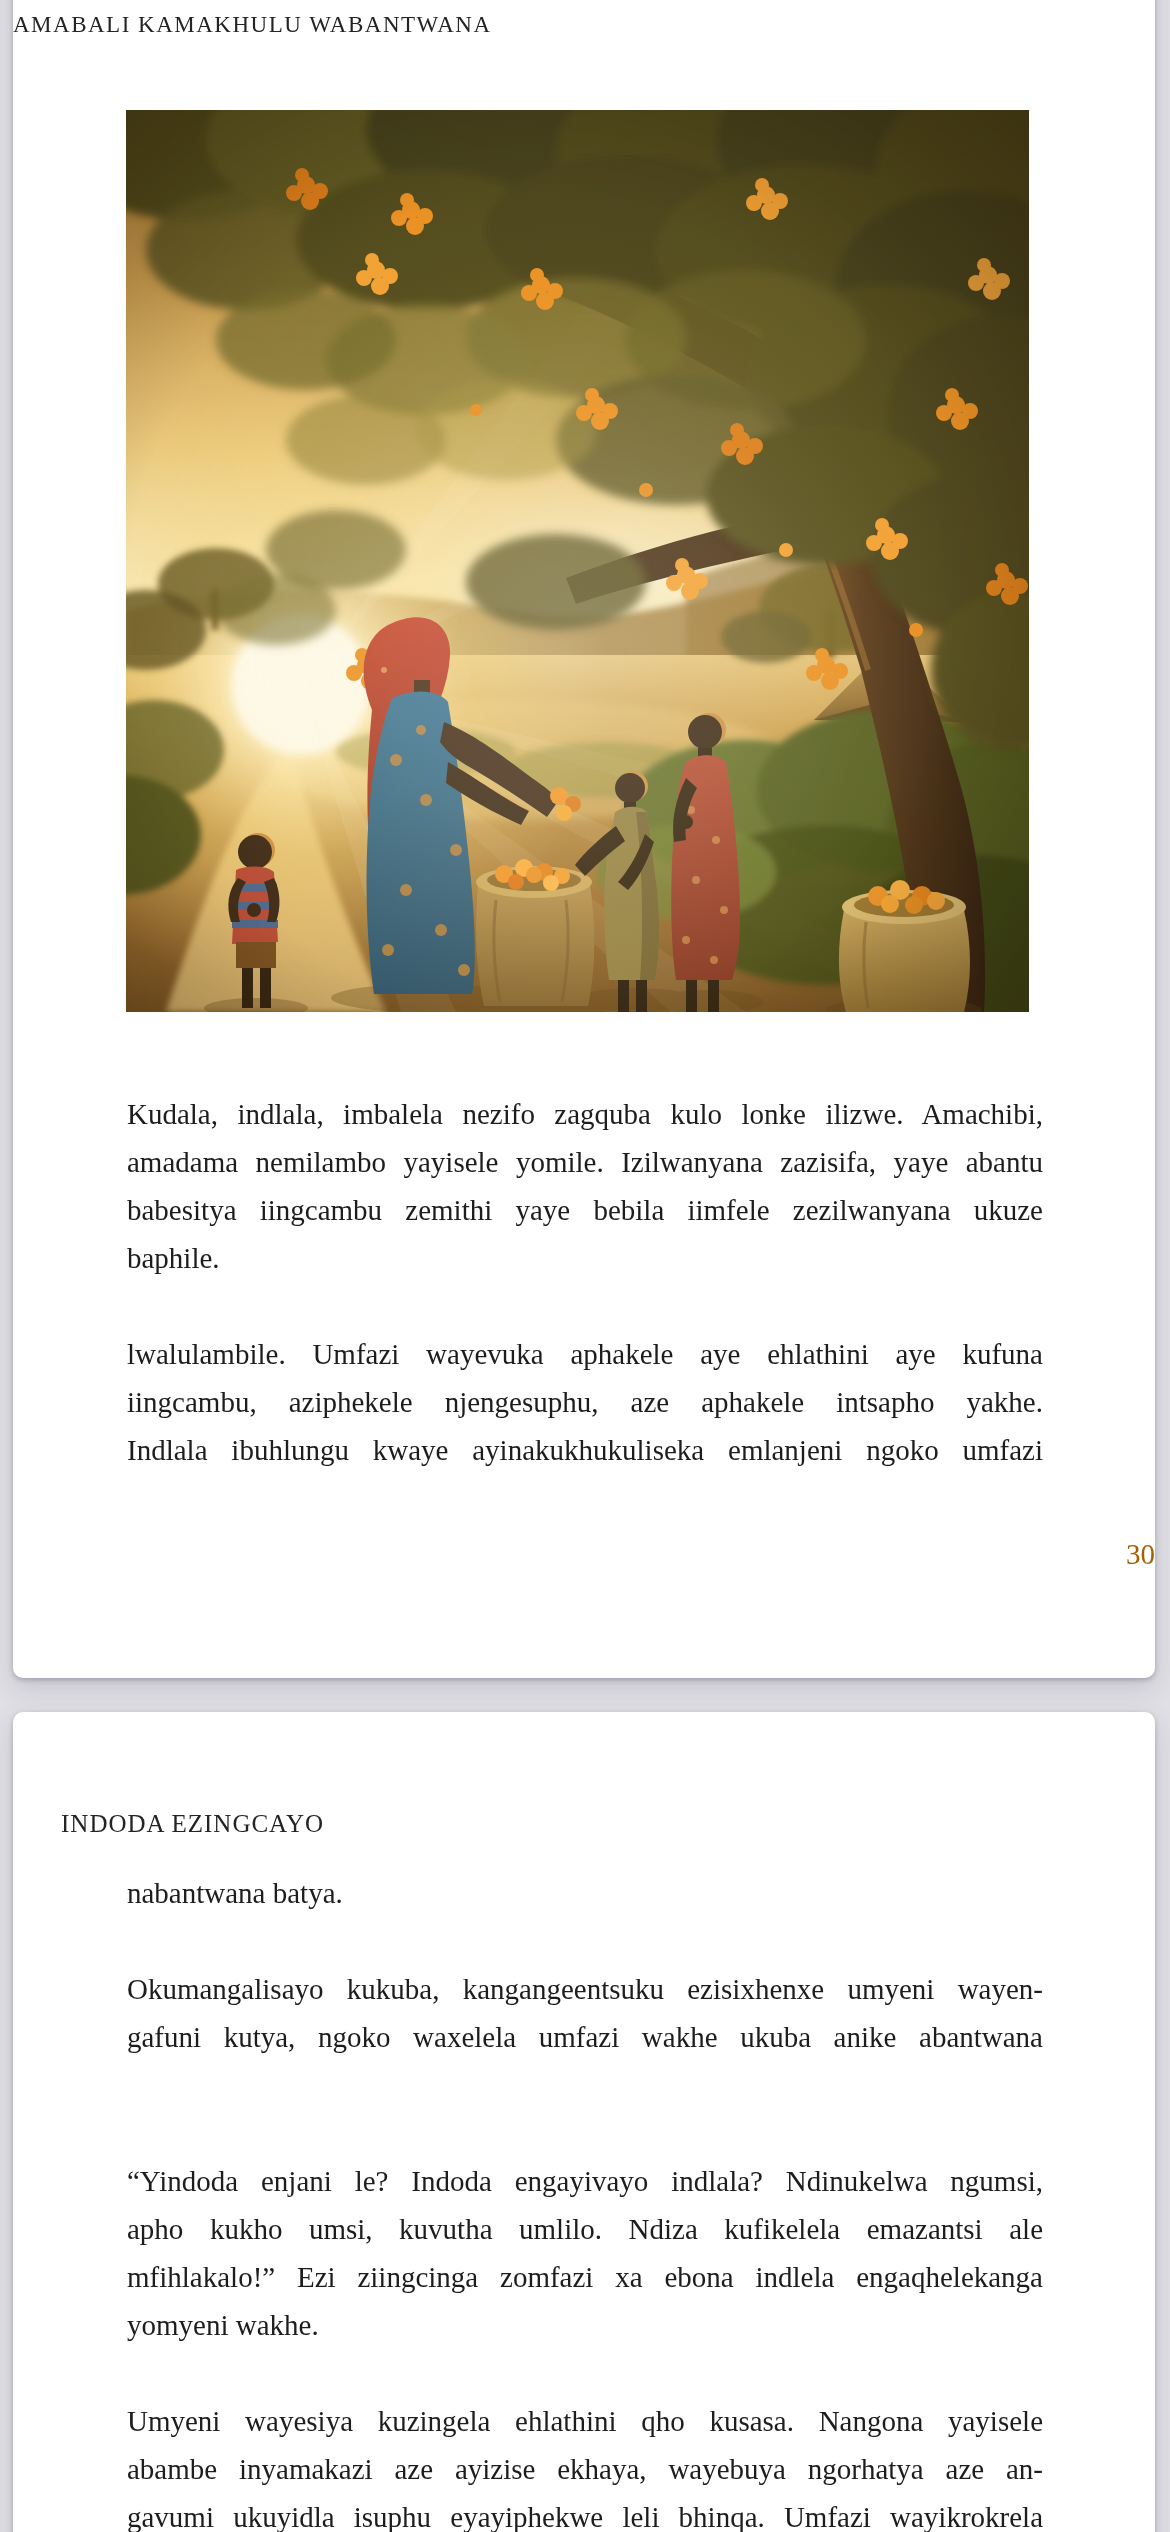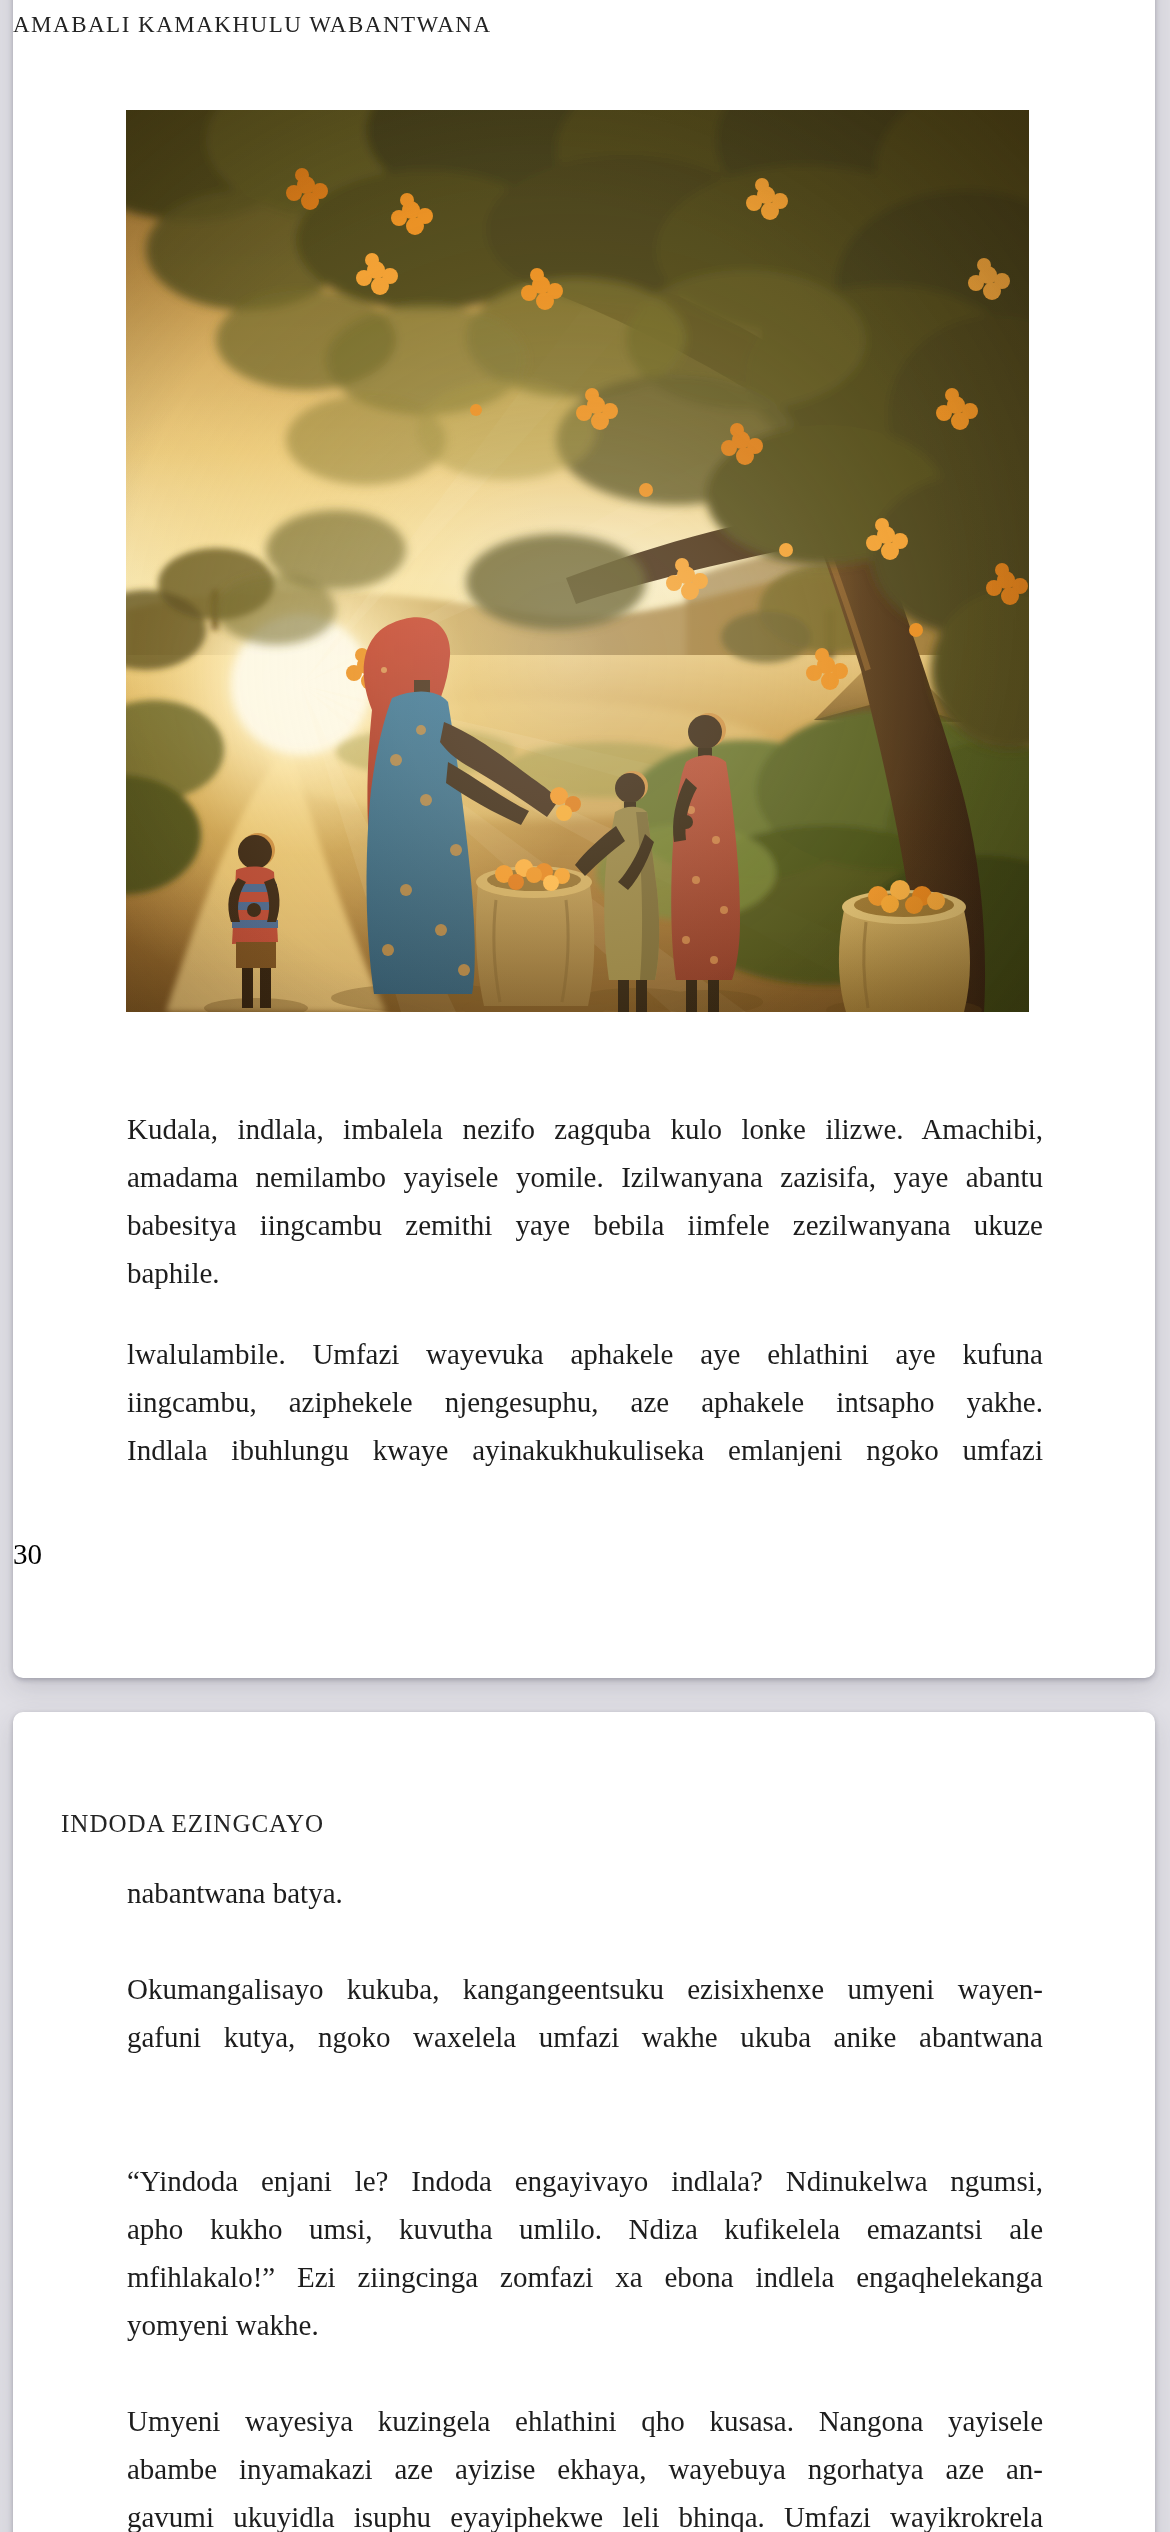--- a/index.html
+++ b/index.html
@@ -29,34 +29,34 @@
   #page2 .running-head{top:95px;font-size:25px;line-height:34px;letter-spacing:1px;padding-left:48px;}
   .illustration{
     position:absolute;left:113px;top:150px;width:903px;height:902px;
     overflow:hidden;
   }
   .illustration svg{display:block;width:903px;height:902px;}
   .textblock{
     position:absolute;left:114px;width:916px;
     font-size:29px;line-height:48px;color:#1d1d1d;
   }
-  #para-1a{top:1130px;margin-top:15px;}
+  #para-1a{top:1130px;}
   #para-1b{top:1370px;}
   #para-2a{top:157px;}
   #para-2b{top:253px;}
   #para-2c{top:445px;}
   #para-2d{top:685px;}
   .line{
     text-align:justify;
     text-align-last:justify;
   }
   .line.lastline{text-align-last:left;}
   .page-number{
     position:absolute;left:0;top:1570px;width:100%;
-    text-align:left;font-size:29px;line-height:48px;color:#000000;
+    text-align:right;font-size:29px;line-height:48px;color:#a16207;
   }
 </style>
 </head>
 <body>
 
 <div class="page" id="page1">
 
   <div class="running-head">AMABALI KAMAKHULU WABANTWANA</div>
 
   <figure class="illustration" style="margin:0">

